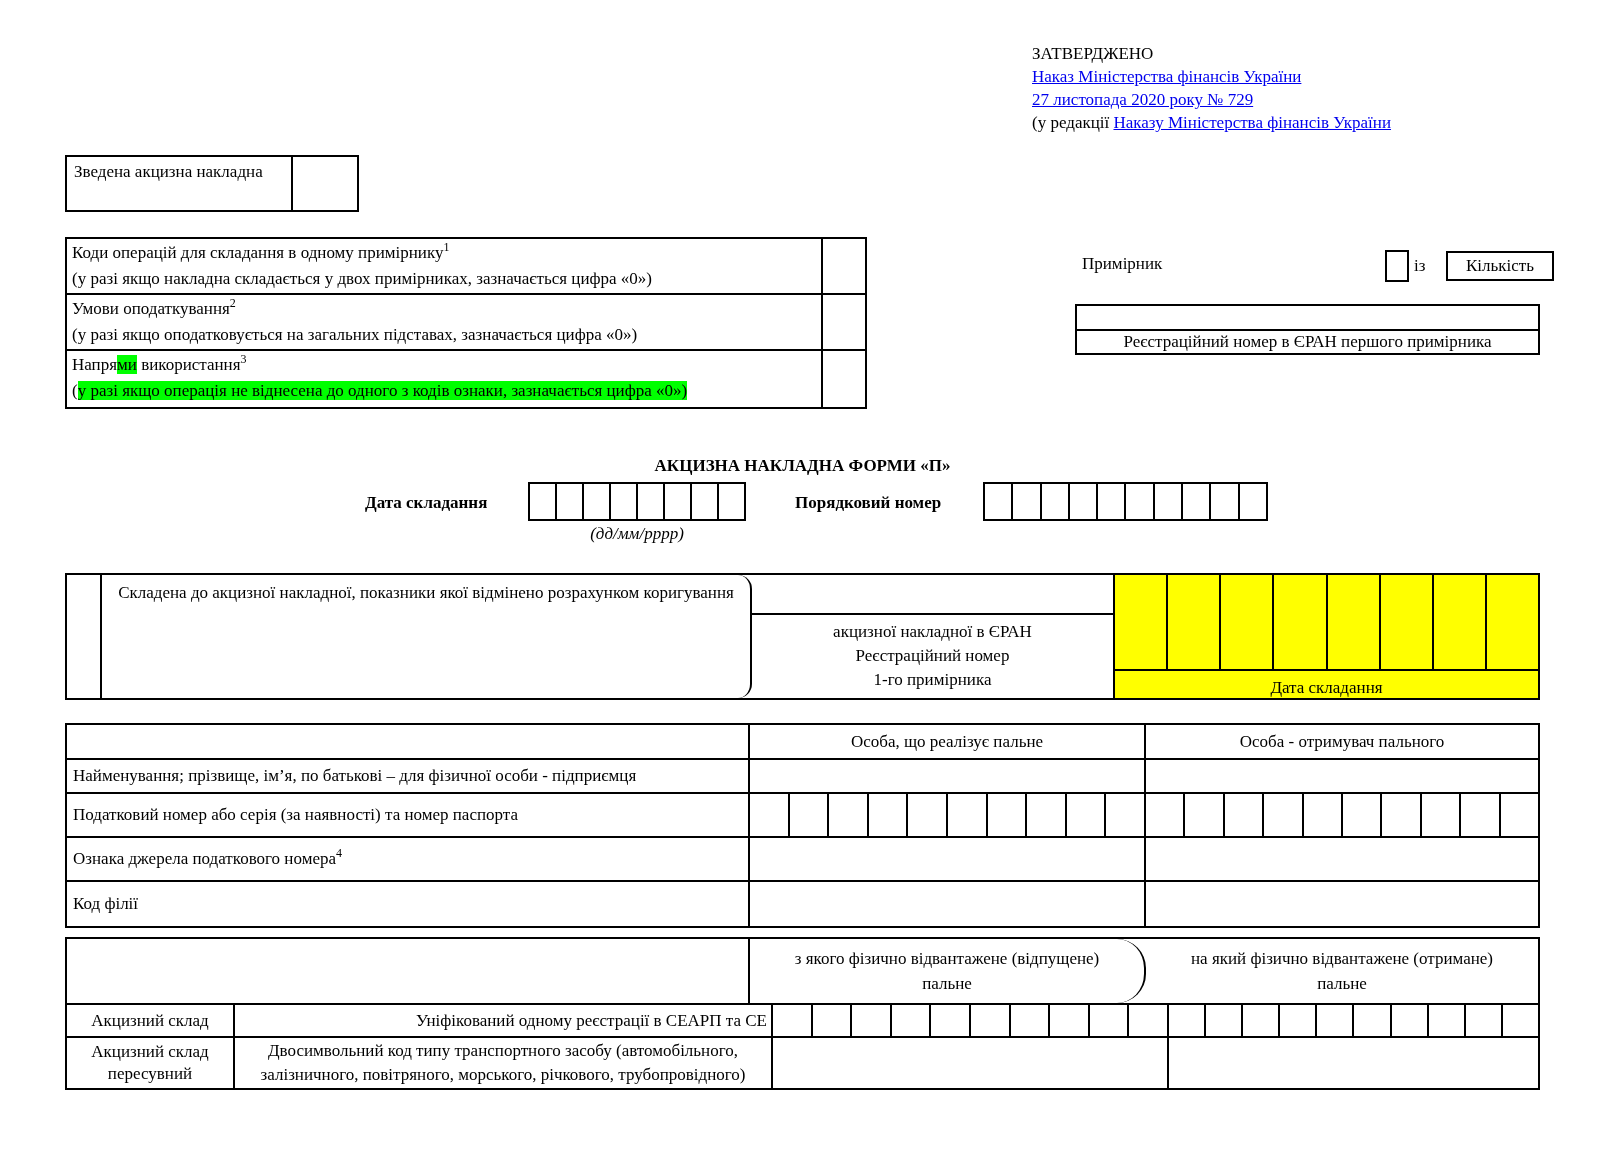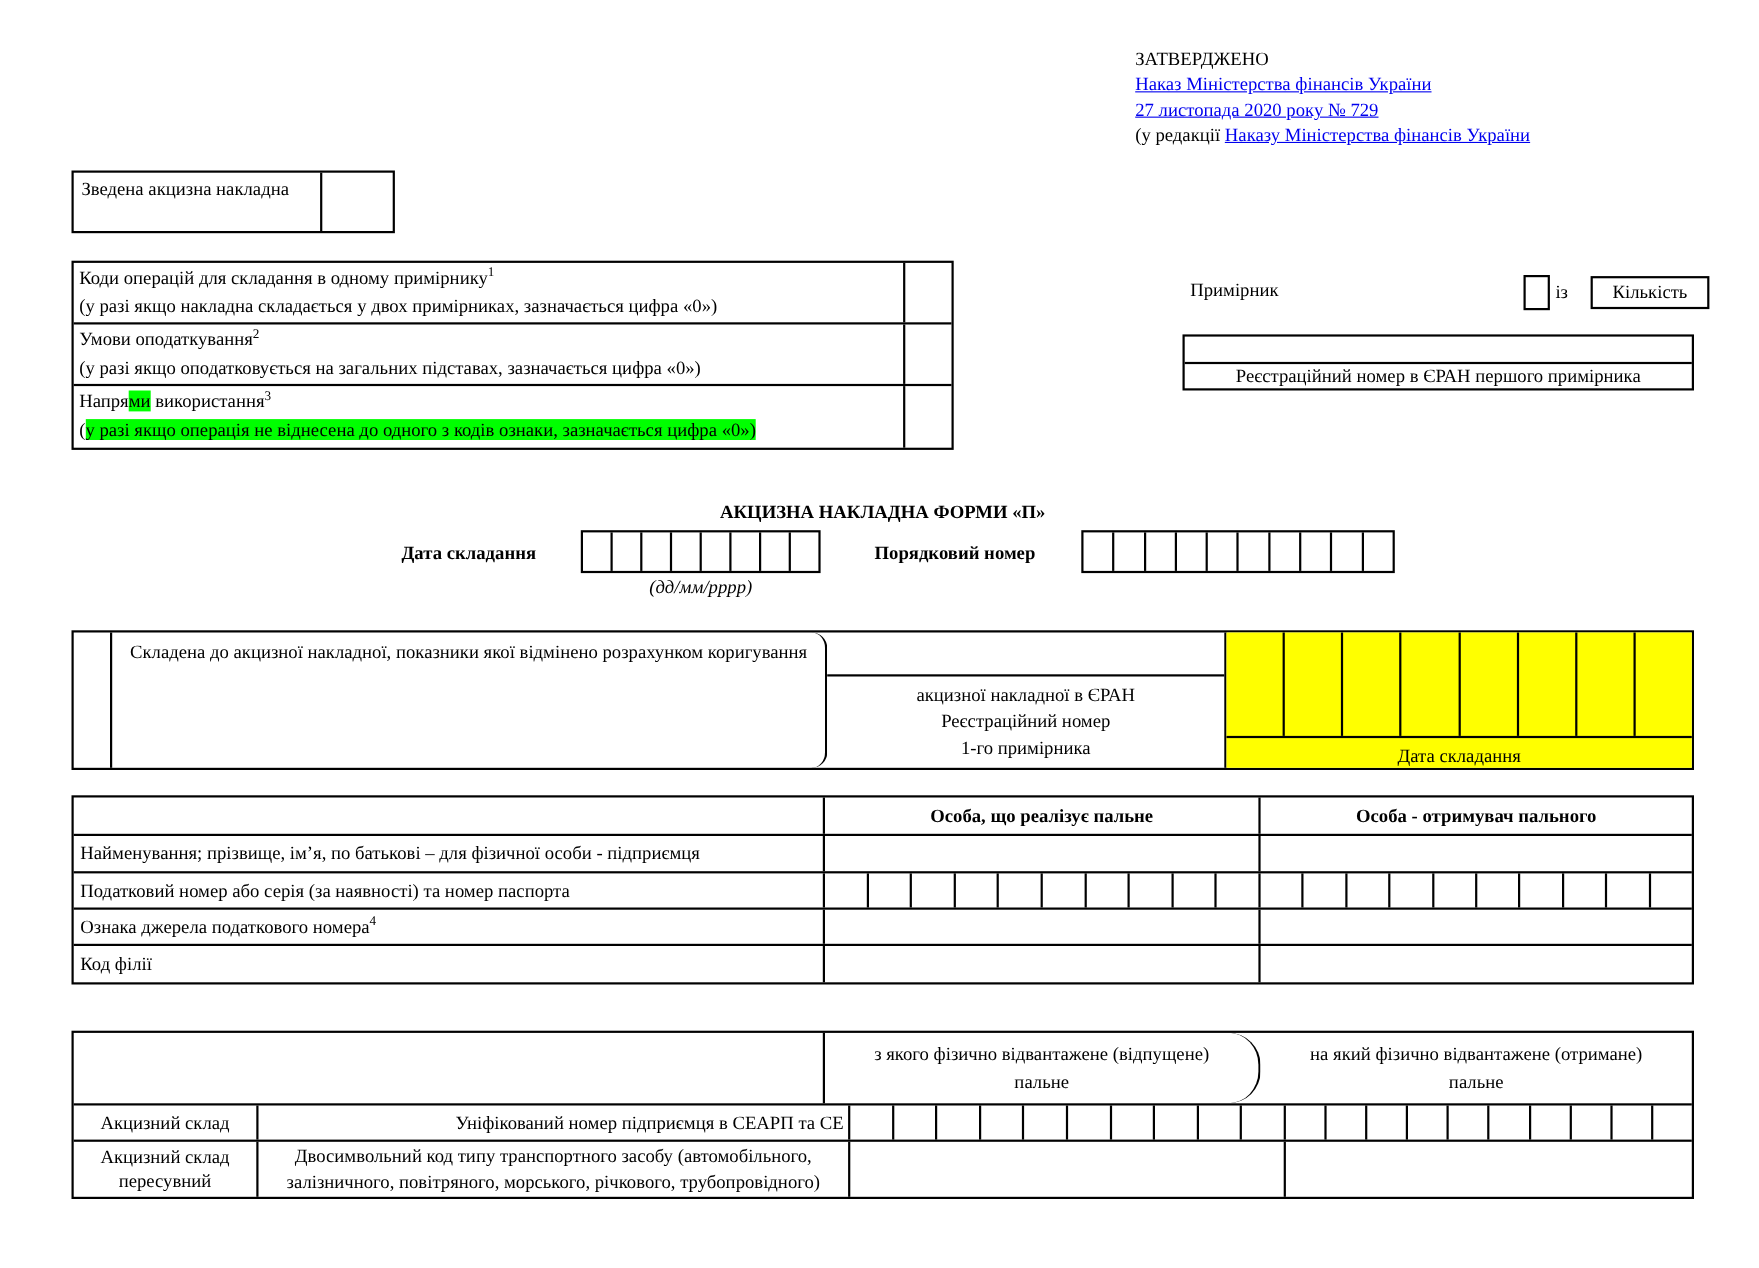--- a/index.html
+++ b/index.html
@@ -70,22 +70,22 @@
   .cellgrid>div:first-child{border-left:none;}
 
   
   .ptable{left:65px;top:723px;width:1475px;border:var(--bd);}
   .prow{display:flex;border-bottom:var(--bd);}
   .prow:last-child{border-bottom:none;}
   .pl{width:683px;border-right:var(--bd);display:flex;align-items:center;padding-left:6px;}
   .pc1{width:396px;border-right:var(--bd);}
   .pc2{flex:1;}
   .phead{height:35px;}
-  .phead .pc1,.phead .pc2{display:flex;align-items:center;justify-content:center;font-weight:bold;}
-  .ph33{height:33px;}
+  .phead .pc1,.phead .pc2{display:flex;align-items:center;justify-content:center;font-weight:normal;}
+  .ph33{height:44px;}
   .ph34{height:34px;}
 
   
   .wtable{left:65px;top:937px;width:1475px;border:var(--bd);}
   .wrow{display:flex;border-bottom:var(--bd);}
   .wrow:last-child{border-bottom:none;}
   .whead{height:66px;}
   .wmerged{width:683px;border-right:var(--bd);}
   .wc1{width:396px;border-right:var(--bd);}
   .wc2{flex:1;}
@@ -260,21 +260,21 @@
   </div>
 
   <div class="abs wtable">
     <div class="wrow whead">
       <div class="wmerged"></div>
       <div class="wc1">з якого фізично відвантажене (відпущене) пальне</div>
       <div class="wc2">на який фізично відвантажене (отримане) пальне</div>
     </div>
     <div class="wrow wr1">
       <div class="wl1">Акцизний склад</div>
-      <div class="wl2 right">Уніфікований номер підприємця в СЕАРП та СЕ</div>
+      <div class="wl2 right">Уніфікований одному реєстрації в СЕАРП та СЕ</div>
       <div class="wc1">
           <div class="cellgrid">
             <div></div>
             <div></div>
             <div></div>
             <div></div>
             <div></div>
             <div></div>
             <div></div>
             <div></div>

